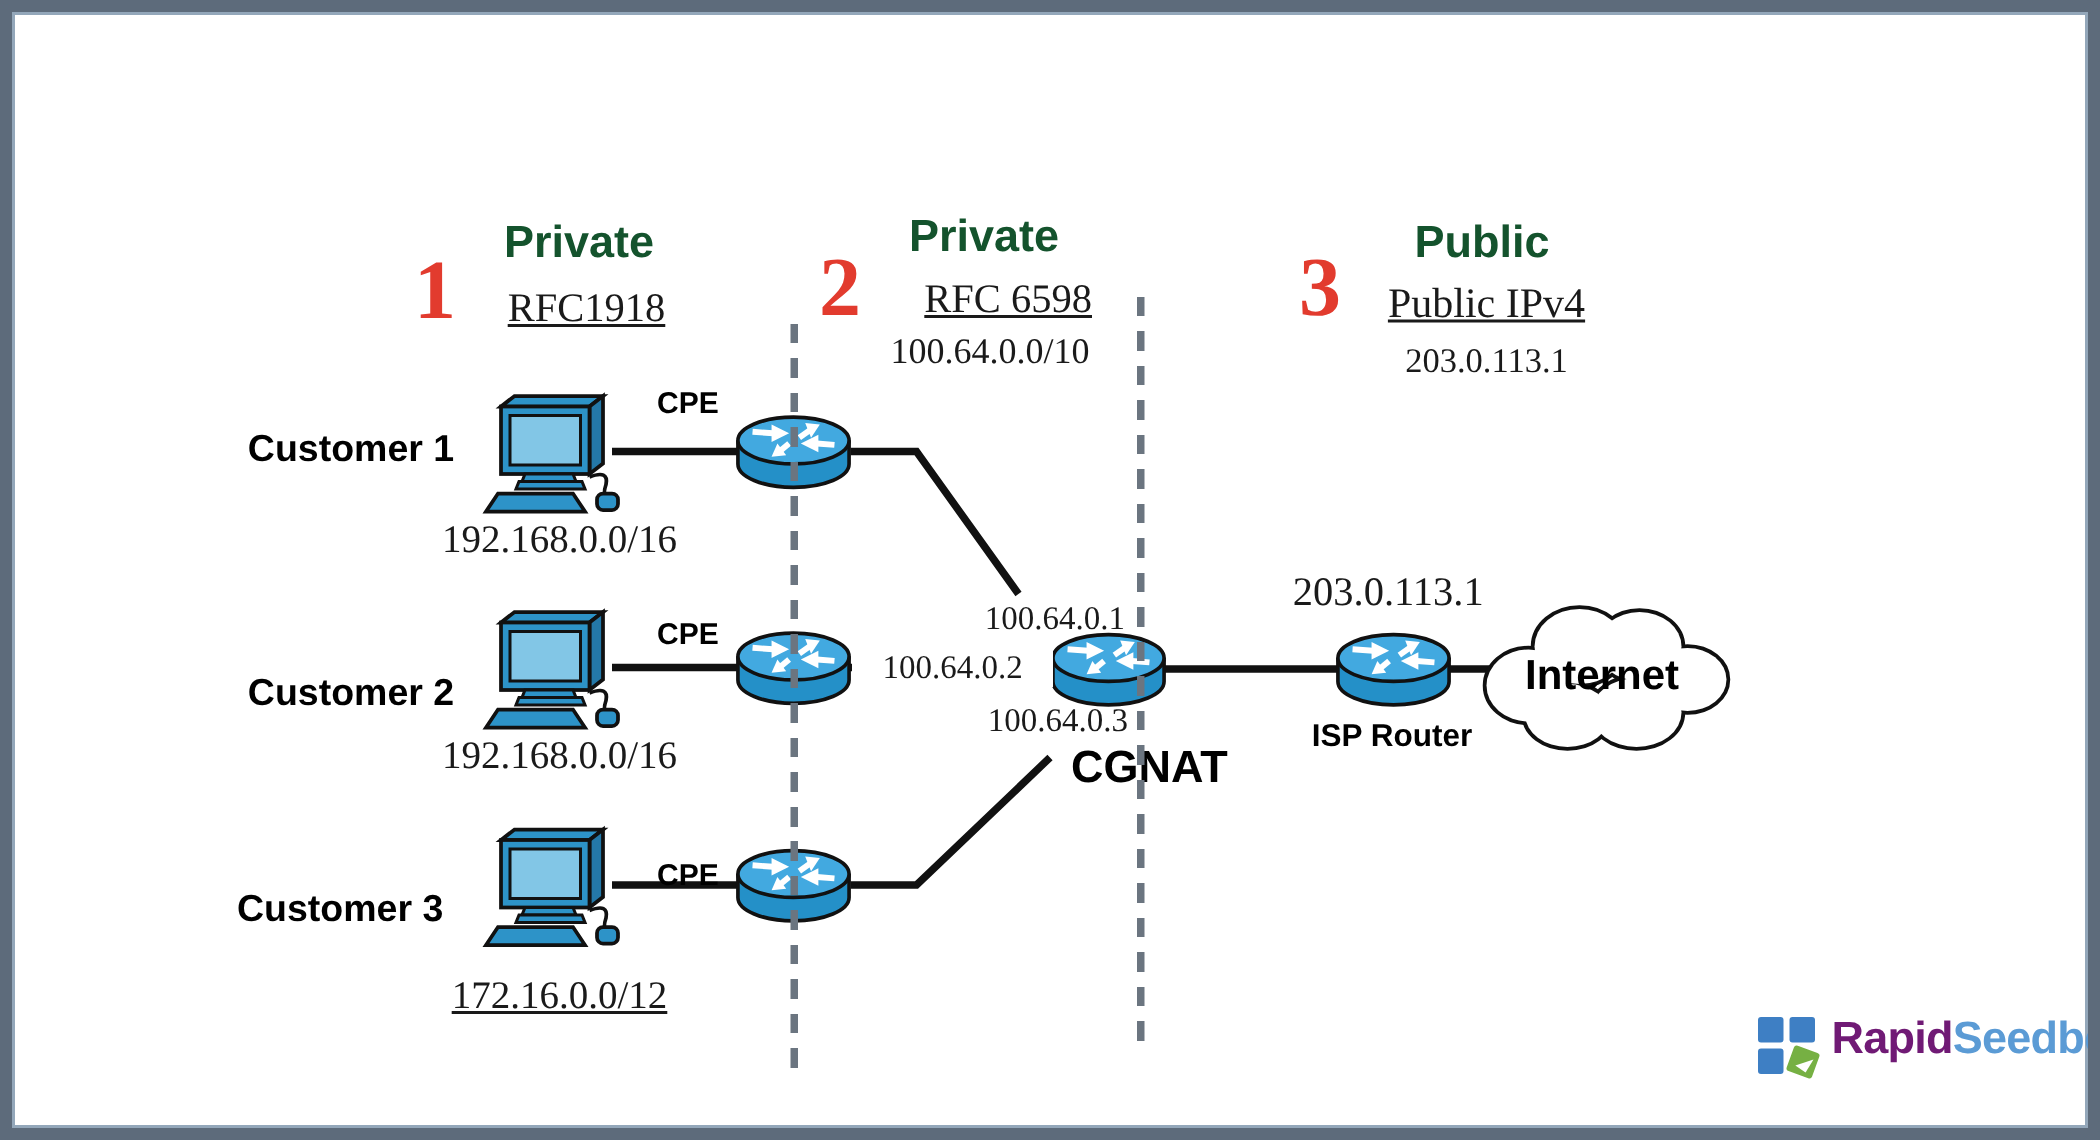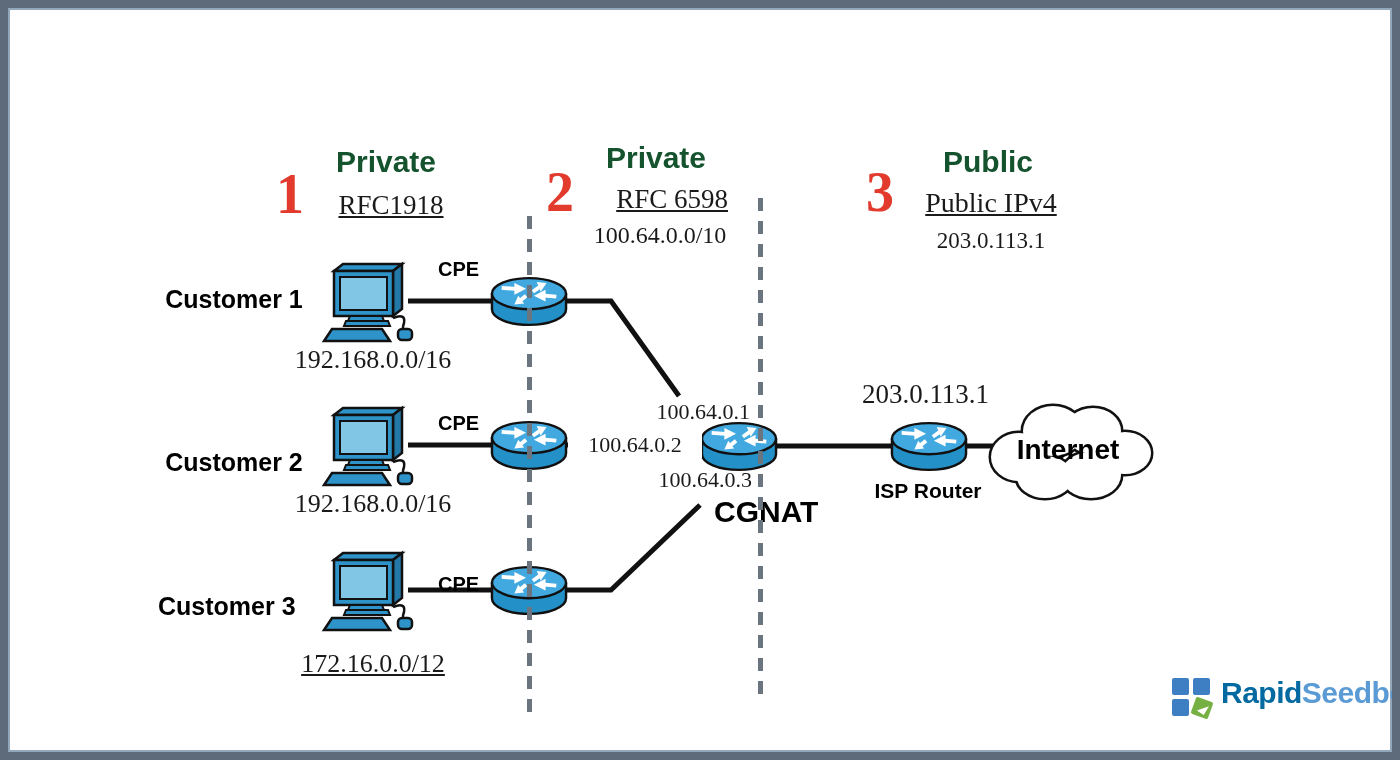--- a/index.html
+++ b/index.html
@@ -30,21 +30,21 @@
   .internet-label { font-size:28px; font-weight:800; }
   .dash-line {
     width:5px; z-index:4;
     background:repeating-linear-gradient(to bottom, #6b7580 0 13px, transparent 13px 23px);
   }
   .wires { left:0; top:0; z-index:1; }
   .icon { z-index:2; }
   .lbl { z-index:3; }
   .over { z-index:5; }
   .logo-text { font-size:30px; font-weight:700; letter-spacing:-0.5px; }
-  .logo-rapid { color:#0369a1; }
+  .logo-rapid { color:#701a75; }
   .logo-seed { color:#5b9bd5; }
 </style>
 </head>
 <body>
 
 <div class="canvas">
 
   <svg width="0" height="0" style="position:absolute" aria-hidden="true">
     <defs>
       <g id="sym-router">

